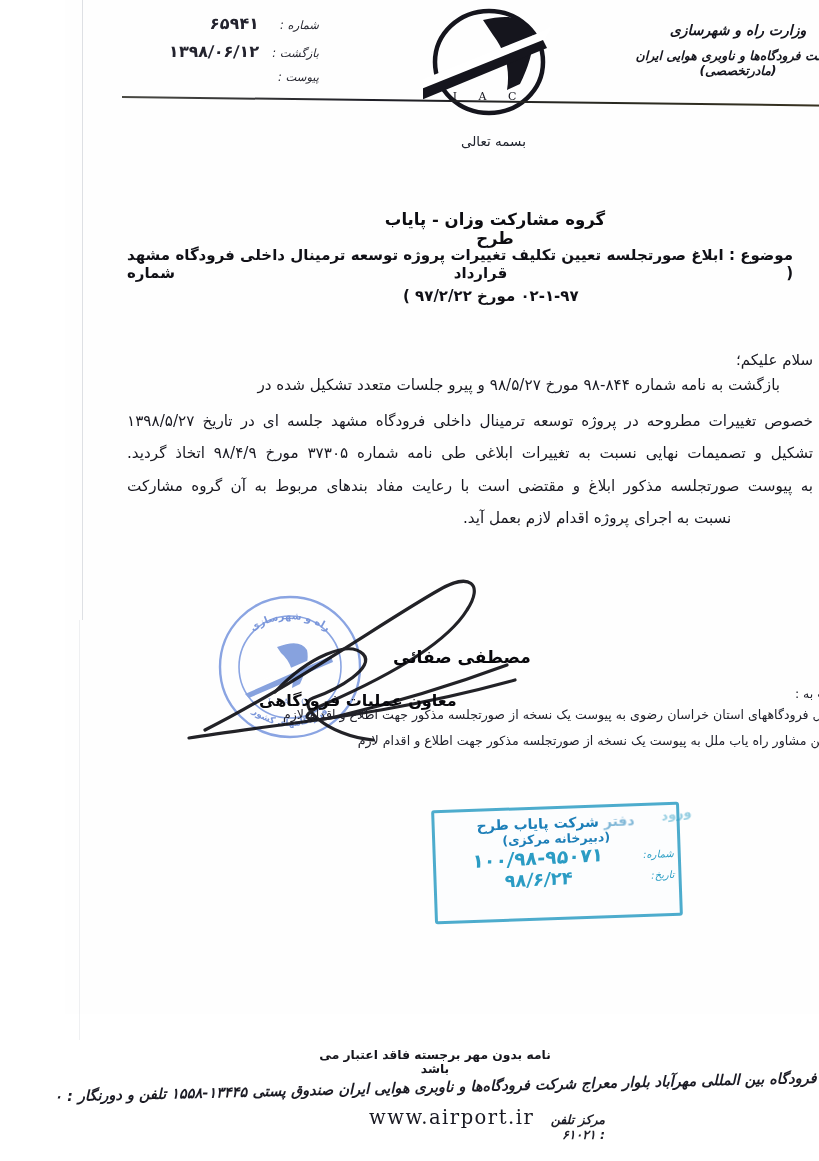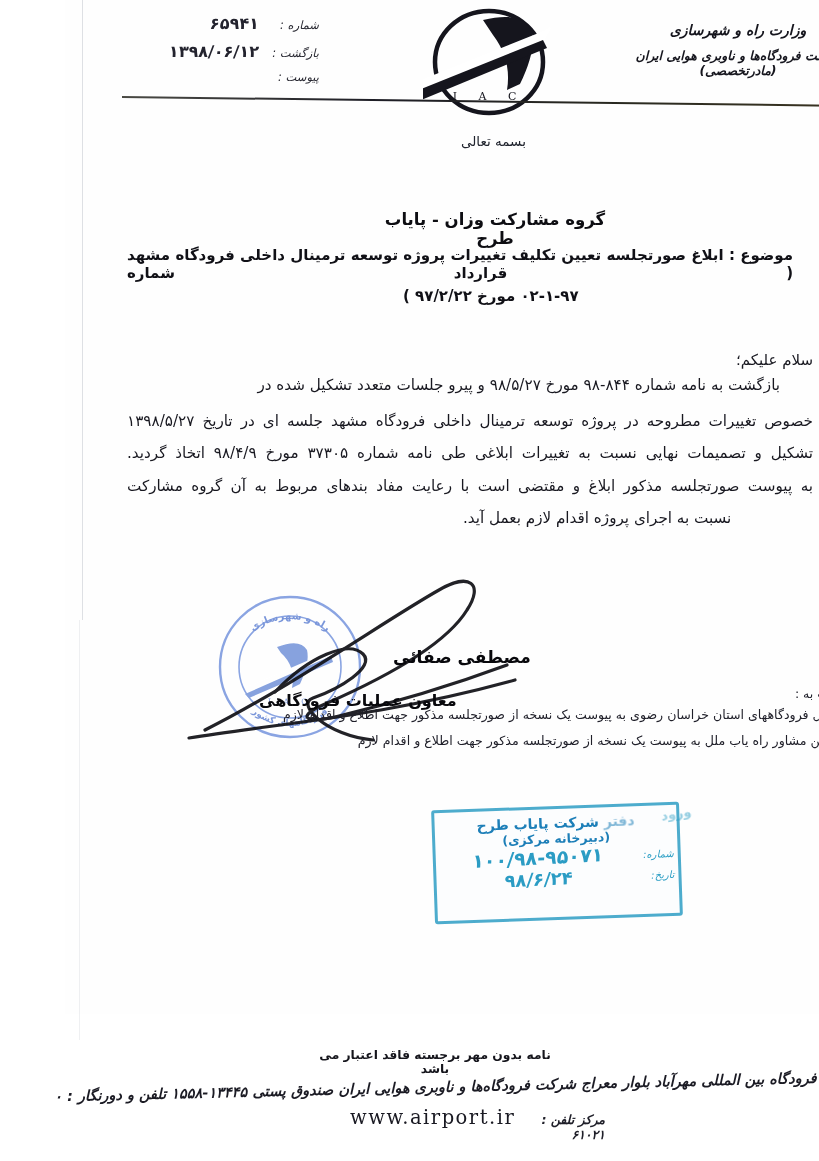--- a/index.html
+++ b/index.html
@@ -80,21 +80,21 @@
   
   .validity { top:1048px; left:245px; width:250px; text-align:center;
               font-size:12.3px; font-weight:bold; color:#15151c; }
   .address { top:1078px; left:42px; width:748px; text-align:center; font-size:14.5px;
              font-style:italic; font-weight:bold; color:#1b1b24;
              transform:rotate(-1.4deg); white-space:nowrap; }
   .webline { top:1106px; left:285px; width:255px; display:flex; align-items:baseline;
              justify-content:center; gap:8px; }
   .webline .phone { font-size:12.5px; font-style:italic; font-weight:bold; color:#20202a; }
   .webline .site { direction:ltr; font-family:"DejaVu Serif", serif; font-size:19.5px;
-                   letter-spacing:1.5px; color:#191922; }
+                   letter-spacing:1.5px; color:#191922;margin-left:19px; }
 </style>
 </head>
 <body>
 
 <div class="page">
 
   <div class="scan-edge"></div>
   <div class="scan-edge2"></div>
 
   <div class="abs hdr-left">

